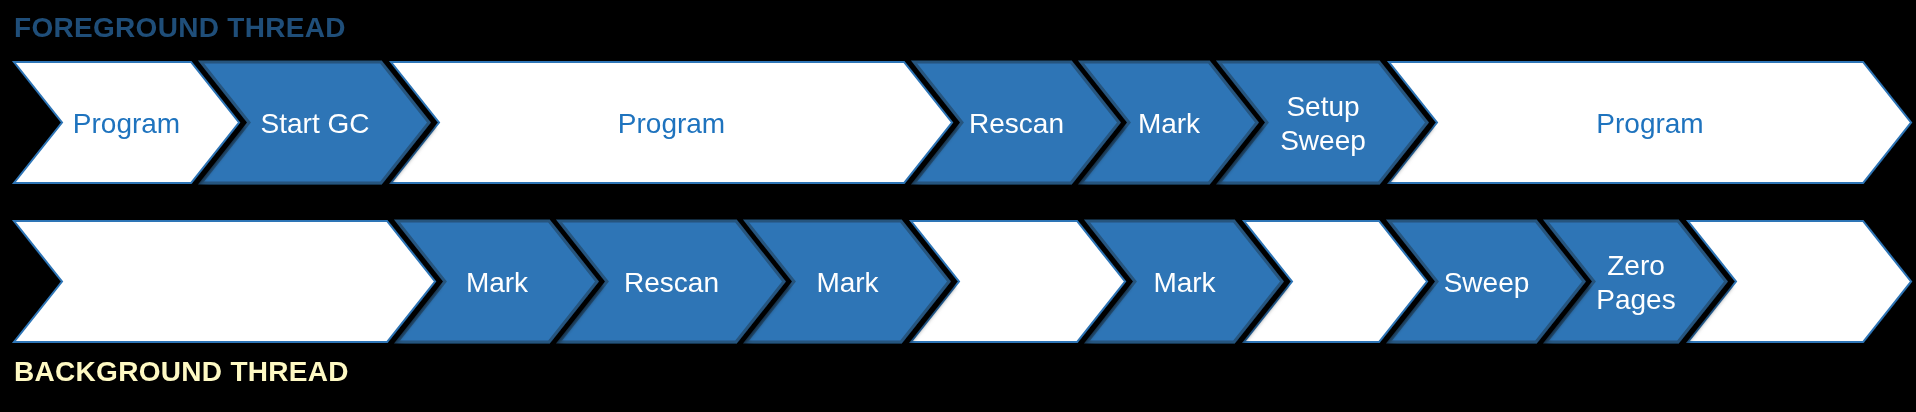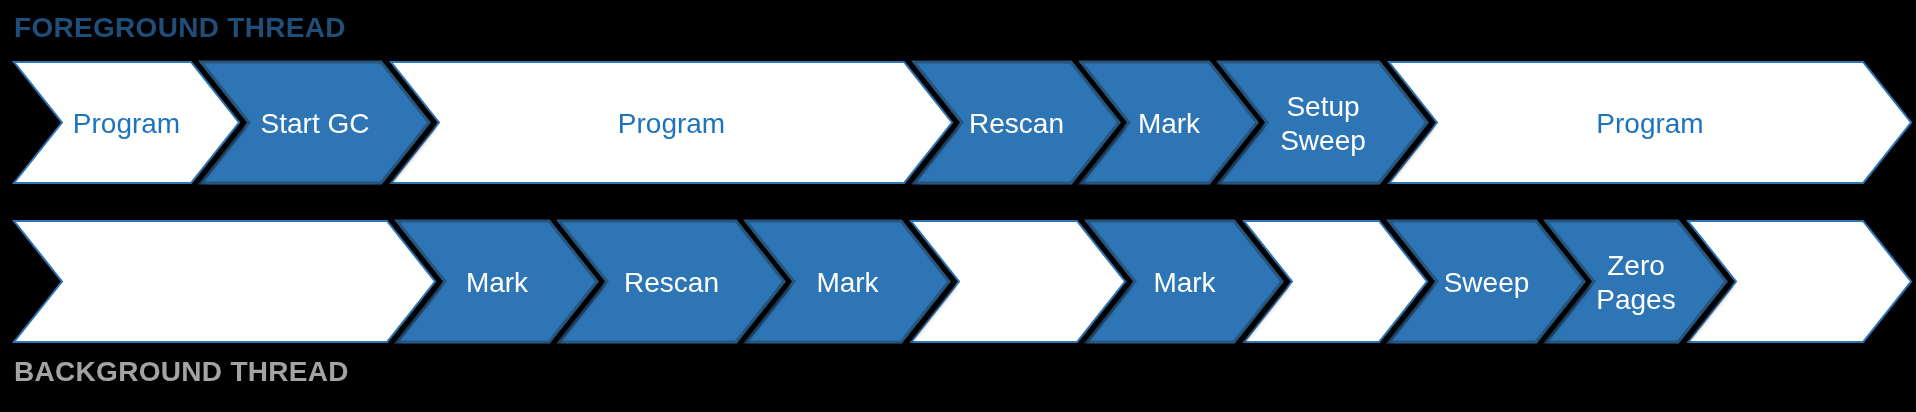--- a/index.html
+++ b/index.html
@@ -23,21 +23,21 @@
   .chev-label{
     font-family:"Liberation Sans", sans-serif;
     font-size:28px;
   }
 </style>
 </head>
 <body>
 
 <div class="stage" style="width: 1916px; height: 412px; background: rgb(0, 0, 0);">
   <div class="thread-title" style="left: 14px; top: 14px; color: rgb(31, 78, 121);">FOREGROUND THREAD</div>
-  <div class="thread-title" style="left: 14px; top: 358px; color: #a3a3a3;">BACKGROUND THREAD</div>
+  <div class="thread-title" style="left: 14px; top: 358px; color: #fef9c3;">BACKGROUND THREAD</div>
 <svg width="1916" height="412" viewBox="0 0 1916 412">
       <defs>
         <filter id="ds" x="-20%" y="-20%" width="140%" height="140%">
           <feDropShadow dx="4" dy="5" stdDeviation="2" flood-color="#000000" flood-opacity="0.6"></feDropShadow>
         </filter>
       </defs>
       <g>
         <g>
           <polygon points="1389,62 1863,62 1911,122.5 1863,183 1389,183 1437,122.5" fill="#ffffff" stroke="#2e75b6" stroke-width="2" filter="url(#ds)"></polygon>
           <text class="chev-label" text-anchor="middle" font-size="28" fill="#1e73be"><tspan x="1650" y="123.5" dominant-baseline="central">Program</tspan></text>

